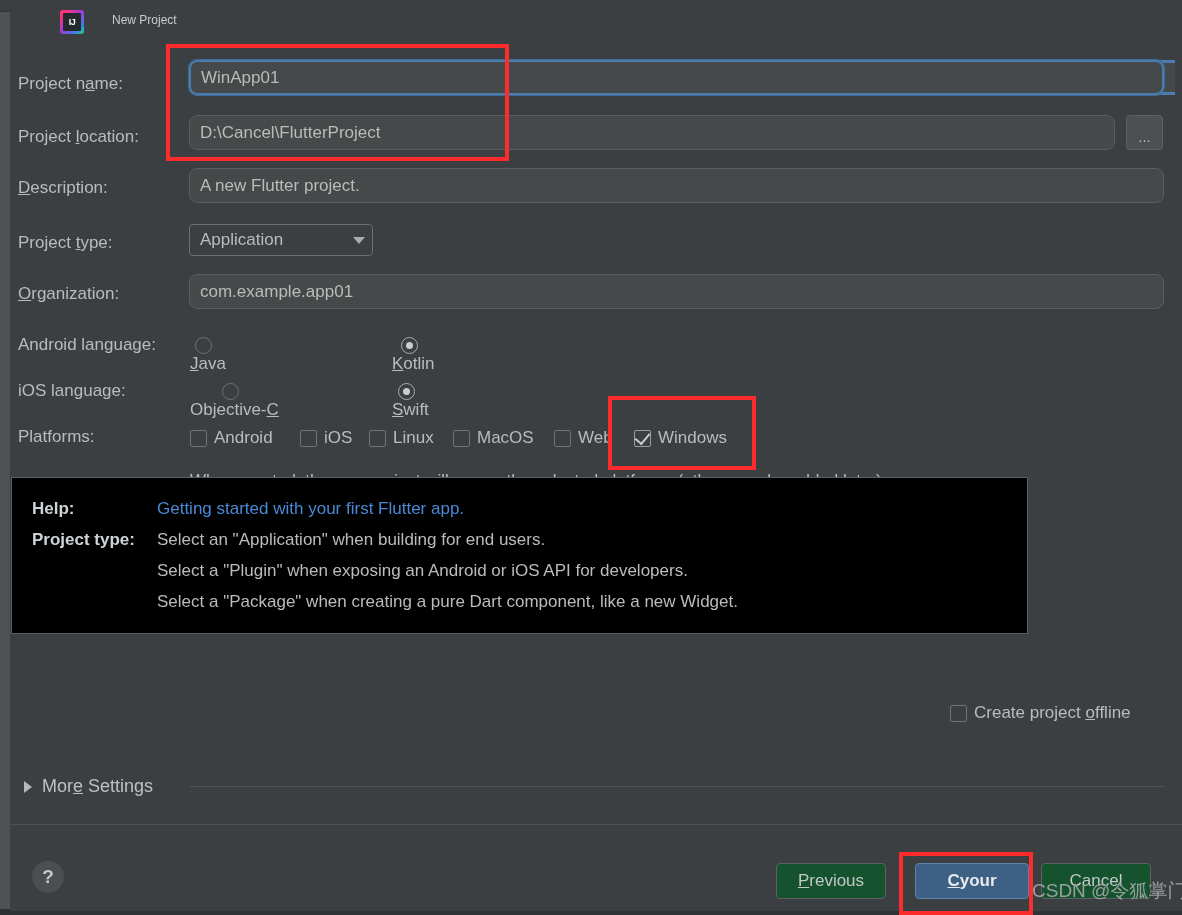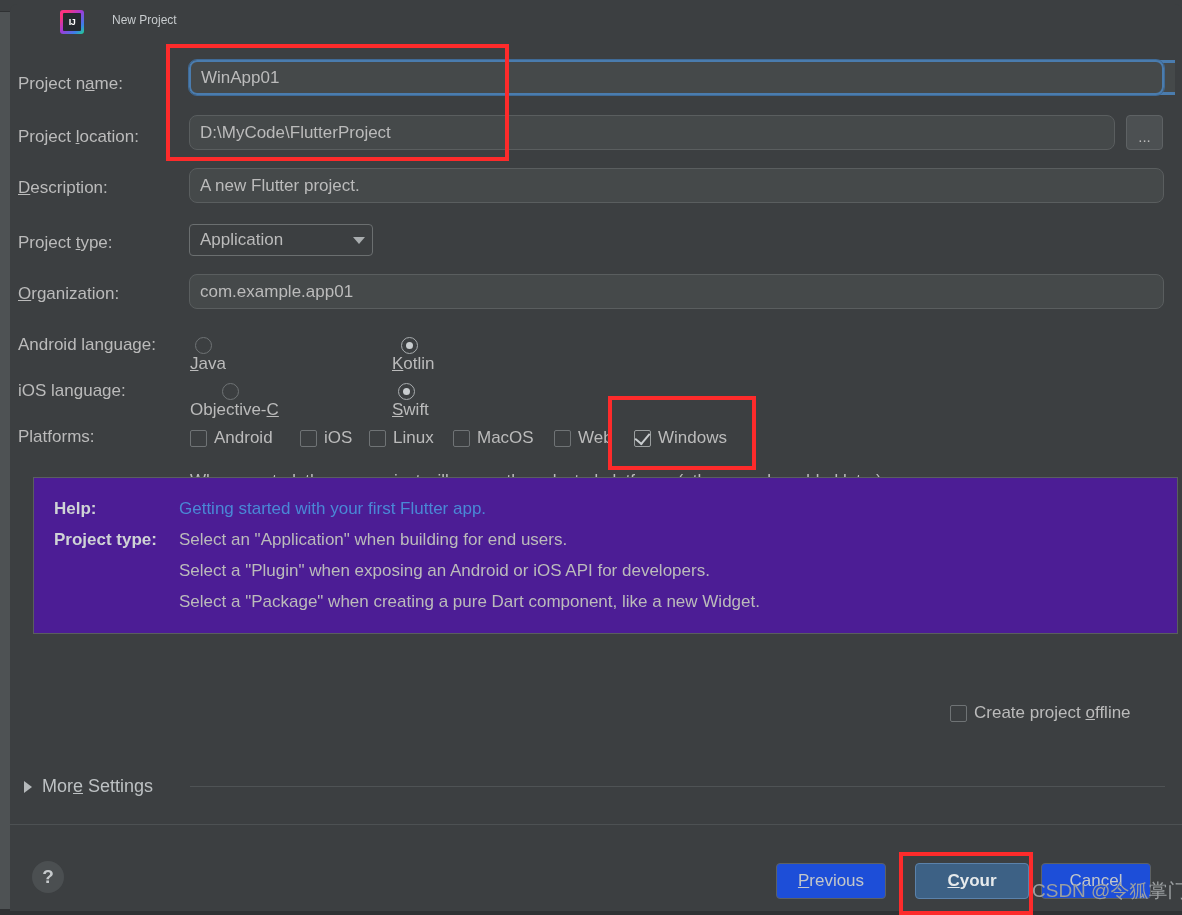--- a/index.html
+++ b/index.html
@@ -178,22 +178,22 @@
   .cbx .txt { font-size: 17px; color: #bbbbbb; }
 
   #platform-note {
     position: absolute;
     font-size: 17px; color: #bbbbbb; white-space: nowrap;
   }
 
   
   #help-panel {
     position: absolute;
-    left: 23px; top: 473px; width: 1145px; height: 157px;
-    background: #4c1d95;
+    left: 1px; top: 473px; width: 1017px; height: 157px;
+    background: #000000;
     border: 1px solid #5a5e5f;
   }
   .help-key {
     position: absolute; font-size: 17px; font-weight: bold; color: #cfd3d5;
     white-space: nowrap;
   }
   .help-val {
     position: absolute; font-size: 17px; color: #bbbbbb; white-space: nowrap;
   }
   .help-link {
@@ -237,21 +237,21 @@
   .btn {
     position: absolute;
     height: 36px;
     border-radius: 4px;
     display: flex; align-items: center; justify-content: center;
     font-size: 17px;
     cursor: pointer;
     white-space: nowrap;
   }
   .btn.secondary {
-    background: #1d4ed8; border: 1px solid #5d6163; color: #c3c7c9;
+    background: #14532d; border: 1px solid #5d6163; color: #c3c7c9;
   }
   .btn.primary {
     background: #3d6185; border: 1px solid #5b82ab; color: #e6eaec;
     font-weight: bold;
   }
 
   
   .annot {
     position: absolute;
     border: 4px solid #fd2b2b;
@@ -288,21 +288,21 @@
   </div>
 
   <div id="focus-frame-right"></div>
 
   <div id="form">
 
     <div class="lbl" style="left:8px; top:32px;"><span>Project n</span><span class="mn">a</span><span>me:</span></div>
     <div class="field focused" style="left:179px; top:18px; width:975px;">WinApp01</div>
 
     <div class="lbl" style="left:8px; top:85px;"><span>Project </span><span class="mn">l</span><span>ocation:</span></div>
-    <div class="field" style="left:179px; top:73px; width:926px;">D:\MyCode\FlutterProject</div>
+    <div class="field" style="left:179px; top:73px; width:926px;">D:\Cancel\FlutterProject</div>
     <div id="browse-btn" style="left:1116px; top:73px; width:37px; height:35px;">...</div>
 
     <div class="lbl" style="left:8px; top:136px;"><span></span><span class="mn">D</span><span>escription:</span></div>
     <div class="field" style="left:179px; top:126px; width:975px;">A new Flutter project.</div>
 
     <div class="lbl" style="left:8px; top:191px;"><span>Project </span><span class="mn">t</span><span>ype:</span></div>
     <div id="project-type-combo" style="left:179px; top:182px; width:184px;">
       <div class="val">Application</div>
       <div class="arrow">
           <div class="tri-down"></div>

